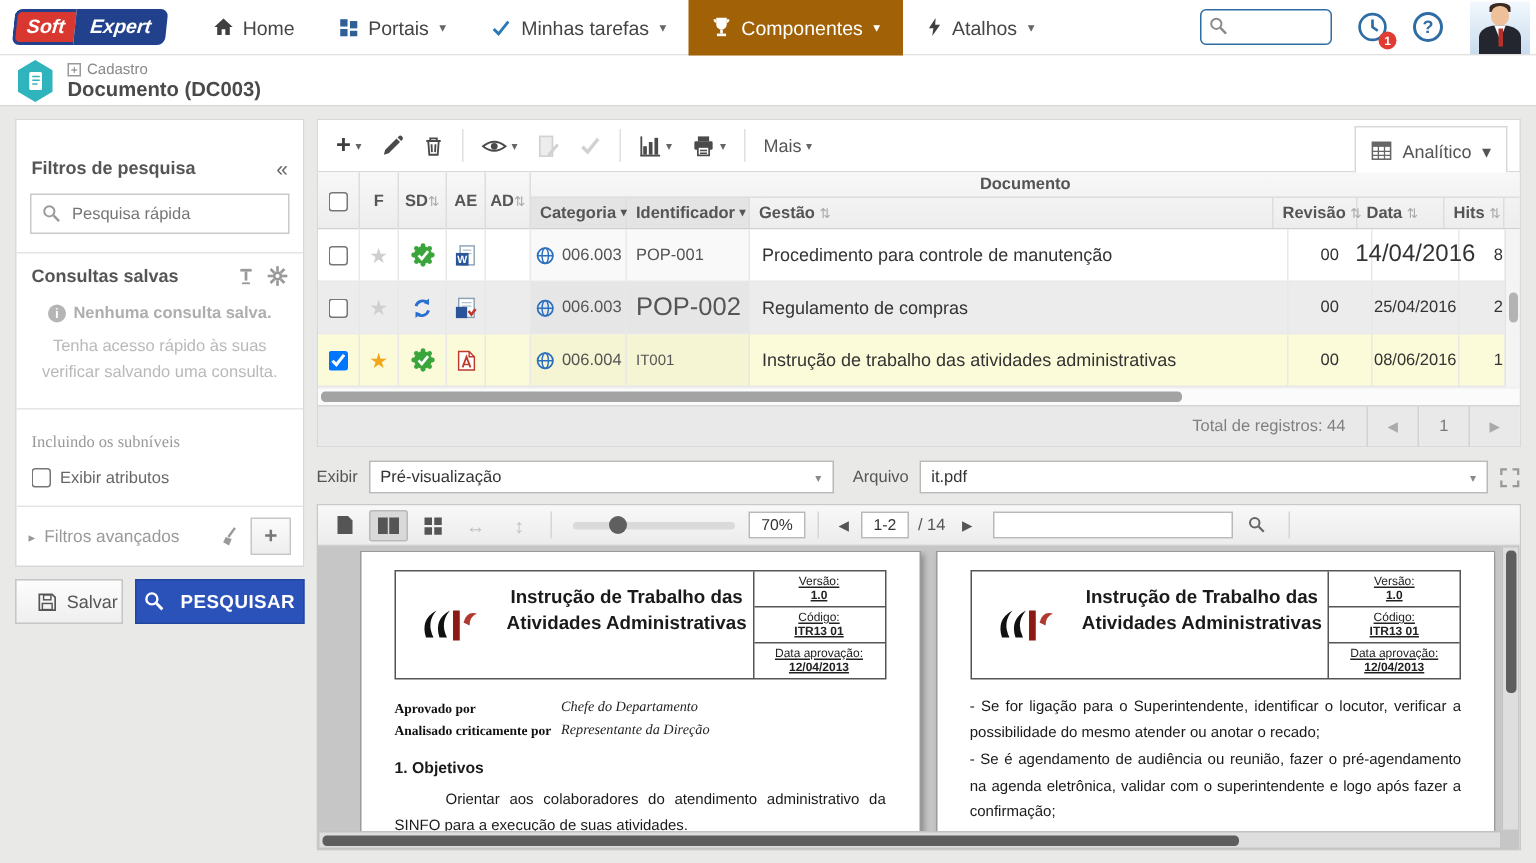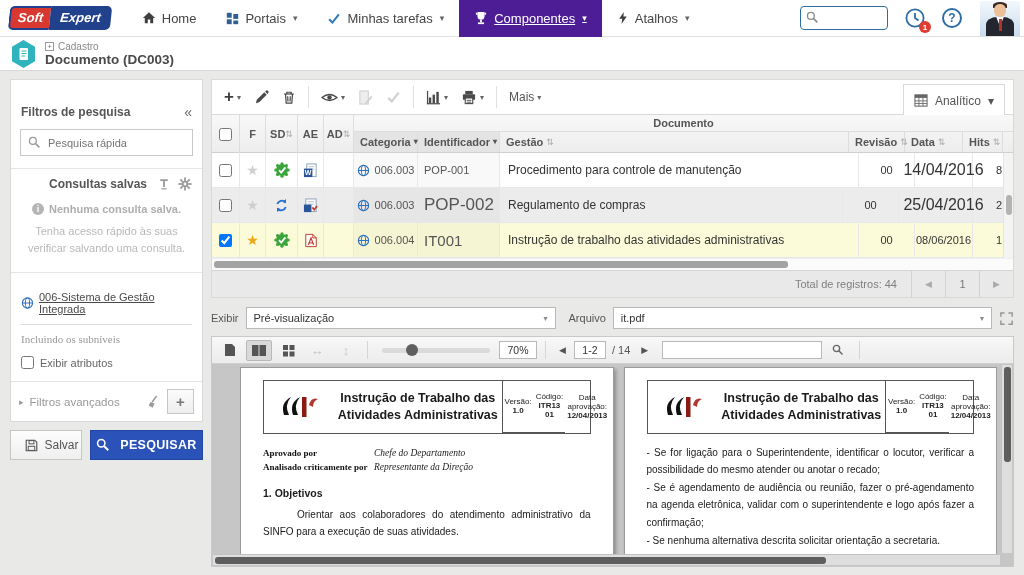--- a/index.html
+++ b/index.html
@@ -7,21 +7,21 @@
   body { font-family:"Liberation Sans", sans-serif; background:#e9e9e7; color:#444; }
   svg { display:block; }
 
   
   .topbar { height:37px; background:#fff; border-bottom:1px solid #e0e0e0; display:flex; align-items:center; }
   .logo { display:flex; align-items:center; margin:0 16px 0 9px; transform:skewX(-6deg); }
   .logo-soft { background:#d93831; color:#fff; font-weight:bold; font-style:italic; font-size:13px; padding:2px 7px 3px; border:2px solid #21418c; border-right:none; border-radius:5px 0 0 5px; }
   .logo-expert { background:#21418c; color:#fff; font-weight:bold; font-style:italic; font-size:13px; padding:2px 8px 3px; border:2px solid #21418c; border-radius:0 5px 5px 0; }
   .nav-item { display:flex; align-items:center; gap:6px; padding:0 15px; height:37px; font-size:13px; color:#454545; cursor:pointer; }
   .nav-item .crt { font-size:9px; color:#666; margin-left:1px; }
-  .nav-item.active { background:#4c1d95; color:#fff;text-decoration:underline; }
+  .nav-item.active { background:#a16207; color:#fff; }
   .nav-item.active .crt { color:#fff; }
   .top-right { margin-left:auto; display:flex; align-items:center; gap:16px; padding-right:4px; }
   .top-search { position:relative; width:88px; }
   .top-search input { width:88px; height:24px; border:1px solid #2e6da4; border-radius:4px; padding:0 6px 0 24px; font-size:11px; outline:none; }
   .top-search svg { position:absolute; left:6px; top:5px; }
   .noti { position:relative; }
   .noti .badge { position:absolute; right:-5px; bottom:-4px; background:#e03c31; color:#fff; font-size:8px; font-weight:bold; width:12px; height:12px; border-radius:50%; display:flex; align-items:center; justify-content:center; }
   .help-circ { width:20px; height:20px; border:2px solid #2e6da4; border-radius:50%; color:#2e6da4; font-weight:bold; font-size:12px; display:flex; align-items:center; justify-content:center; }
   .avatar { width:40px; height:35px; background:linear-gradient(#f2f8fd,#c9dcee); position:relative; overflow:hidden; margin-left:2px; }
   .avatar .head { position:absolute; left:14px; top:3px; width:12px; height:13px; background:#eec09a; border-radius:45%; }
@@ -44,21 +44,21 @@
   
   .panel { background:#fff; border:1px solid #d9d9d9; }
   .fp-head { display:flex; justify-content:space-between; align-items:center; padding:9px 10px 8px;margin-top:16px; }
   .fp-head .t { font-size:12px; font-weight:bold; color:#555; }
   .fp-head .col { font-size:14px; color:#666; line-height:10px; }
   .qs-wrap { position:relative; margin:2px 9px 12px; }
   .qs-wrap input { width:100%; height:27px; border:1px solid #c9c9c9; padding:0 6px 0 27px; font-size:11px; color:#555; outline:none; }
   .qs-wrap svg { position:absolute; left:8px; top:7px; }
   .side-sec { border-top:1px solid #e5e5e5; padding:8px 10px 10px; }
   .sec-head { display:flex; align-items:center; }
-  .sec-head .t { font-size:12px; font-weight:bold; color:#555;margin-left:28px; }
+  .sec-head .t { font-size:12px; font-weight:bold; color:#555; }
   .sec-head .icons { margin-left:auto; display:flex; gap:8px; align-items:center; }
   .empty-msg { text-align:center; font-size:11px; font-weight:bold; color:#aeaeae; margin:12px 0 8px; display:flex; justify-content:center; gap:5px; align-items:center; }
   .info-i { width:12px; height:12px; border-radius:50%; background:#b5b5b5; color:#fff; font-size:9px; font-weight:bold; display:inline-flex; align-items:center; justify-content:center; }
   .hint { text-align:center; font-size:11px; color:#b9b9b9; line-height:1.5; padding:0 4px 6px; }
   .type-link { display:flex; align-items:center; gap:5px; padding:10px 0 9px; border-bottom:1px solid #ddd; }
   .type-link a { font-size:11px; color:#4a4a4a; }
   .sublvl { font-size:11px; color:#999; padding:8px 0 2px;font-family:Liberation Serif, serif; }
   .chk-row { display:flex; align-items:center; gap:6px; padding:9px 0 2px; font-size:11px; color:#666; }
   .adv-row { border-top:1px solid #e5e5e5; display:flex; align-items:center; gap:6px; padding:7px 8px; font-size:11.5px; color:#999; }
   .adv-row .arrow { font-size:9px; color:#999; }
@@ -131,21 +131,21 @@
   .pgarrow { font-size:9px; color:#555; padding:0 5px; cursor:pointer; }
   .pagebox { width:32px; height:18px; border:1px solid #b9b9b9; background:#fff; font-size:10.5px; color:#333; display:flex; align-items:center; justify-content:center; }
   .pagetotal { font-size:11px; color:#555; margin:0 3px; }
   .findbox { width:160px; height:18px; border:1px solid #b9b9b9; background:#fff; margin-left:6px; font-size:10px; padding:0 4px; outline:none; }
   .viewer { flex:1; position:relative; background:#c6c6c6; overflow:hidden; }
   .pages { position:absolute; left:28px; top:3px; right:16px; bottom:12px; display:flex; gap:10px; overflow:hidden; }
   .page { flex:1; height:400px; background:#fff; border:1px solid #9a9a9a; box-shadow:2px 2px 4px rgba(0,0,0,.3); padding:8px 22px; overflow:hidden; }
   .dochead { border:1px solid #555; display:flex; margin-top:4px; }
   .dochead .logo-cell { width:70px; display:flex; align-items:center; justify-content:center; }
   .dochead .title-cell { flex:1; text-align:center; font-weight:bold; font-size:12.5px; line-height:1.35; color:#1a1a1a; padding:9px 2px; }
-  .dochead .meta { width:88px; border-left:1px solid #555; display:flex; font-size:8px; color:#222; text-align:center; }
+  .dochead .meta { width:88px; border-left:1px solid #555; display:flex; flex-direction:column; font-size:8px; color:#222; text-align:center;text-decoration:underline; }
   .dochead .mrow { padding:2px 2px 3px; border-bottom:1px solid #555; flex:1; display:flex; flex-direction:column; justify-content:center; }
   .dochead .mrow:last-child { border-bottom:none; }
   .dochead .mval { font-weight:bold; }
   .approvals { display:grid; grid-template-columns:105px 1fr; column-gap:6px; row-gap:3px; margin:14px 0 6px; font-family:"Liberation Serif", serif; }
   .approvals .lab { font-size:9px; font-weight:bold; text-align:left; color:#111; line-height:1.3; }
   .approvals .val { font-size:9.5px; font-style:italic; color:#222; }
   .dsec { font-size:10.5px; font-weight:bold; color:#1a1a1a; margin:13px 0 7px; }
   .dpara { font-size:10px; color:#1a1a1a; text-align:justify; text-indent:34px; line-height:1.7; }
   .p2body { margin-top:10px; }
   .p2body p { font-size:10px; color:#1a1a1a; text-align:justify; line-height:1.72; margin-bottom:1px; }
@@ -295,28 +295,20 @@
               </svg>
           </span>
         </div>
         <div class="empty-msg">
           <span class="info-i">i</span>
           <span>Nenhuma consulta salva.</span>
         </div>
         <div class="hint">Tenha acesso rápido às suas verificar salvando uma consulta.</div>
       </div>
       <div class="side-sec">
-        <div class="type-link">
-          <svg width="14" height="14" viewBox="0 0 16 16">
-              <circle cx="8" cy="8" r="6.3" stroke="#2b6fc0" stroke-width="1.4" fill="none"></circle>
-              <ellipse cx="8" cy="8" rx="2.6" ry="6.3" stroke="#2b6fc0" stroke-width="1.2" fill="none"></ellipse>
-              <line x1="1.7" y1="8" x2="14.3" y2="8" stroke="#2b6fc0" stroke-width="1.2"></line>
-            </svg>
-          <a href="#">006-Sistema de Gestão Integrada</a>
-        </div>
         <div class="sublvl">Incluindo os subníveis</div>
         <div class="chk-row">
           <input type="checkbox" style="">
           <span>Exibir atributos</span>
         </div>
       </div>
       <div class="adv-row">
         <span class="arrow">▸</span>
         <span>Filtros avançados</span>
         <span class="right">
@@ -567,21 +559,21 @@
           </div>
         <div class="c w-id left tint" style="font-size:17px;color:#555;">
             <span>POP-002</span>
           </div>
         <div class="c w-tit c-tit">
             <span>Regulamento de compras</span>
           </div>
         <div class="c w-rev" style="font-size:11px;">
             <span>00</span>
           </div>
-        <div class="c w-dat" style="font-size:16px;margin-left:16px;">
+        <div class="c w-dat" style="font-size:11px;">
             <span>25/04/2016</span>
           </div>
         <div class="c w-hit c-hit" style="font-size:11px;">
             <span>2</span>
           </div>
       </div>
 
       <div class="trow sel">
         <div class="c w-chk">
             <input type="checkbox" checked="" style="">
@@ -615,21 +607,21 @@
           </div>
         <div class="c w-ad"></div>
         <div class="c w-cat c-cat tint">
             <svg width="13" height="13" viewBox="0 0 16 16">
               <circle cx="8" cy="8" r="6.3" stroke="#2b6fc0" stroke-width="1.4" fill="none"></circle>
               <ellipse cx="8" cy="8" rx="2.6" ry="6.3" stroke="#2b6fc0" stroke-width="1.2" fill="none"></ellipse>
               <line x1="1.7" y1="8" x2="14.3" y2="8" stroke="#2b6fc0" stroke-width="1.2"></line>
             </svg>
             <span>006.004</span>
           </div>
-        <div class="c w-id left tint" style="font-size:15px;color:#555;">
+        <div class="c w-id left tint" style="font-size:10px;color:#555;">
             <span>IT001</span>
           </div>
         <div class="c w-tit c-tit">
             <span>Instrução de trabalho das atividades administrativas</span>
           </div>
         <div class="c w-rev" style="font-size:11px;">
             <span>00</span>
           </div>
         <div class="c w-dat" style="font-size:11px;">
             <span>08/06/2016</span>

